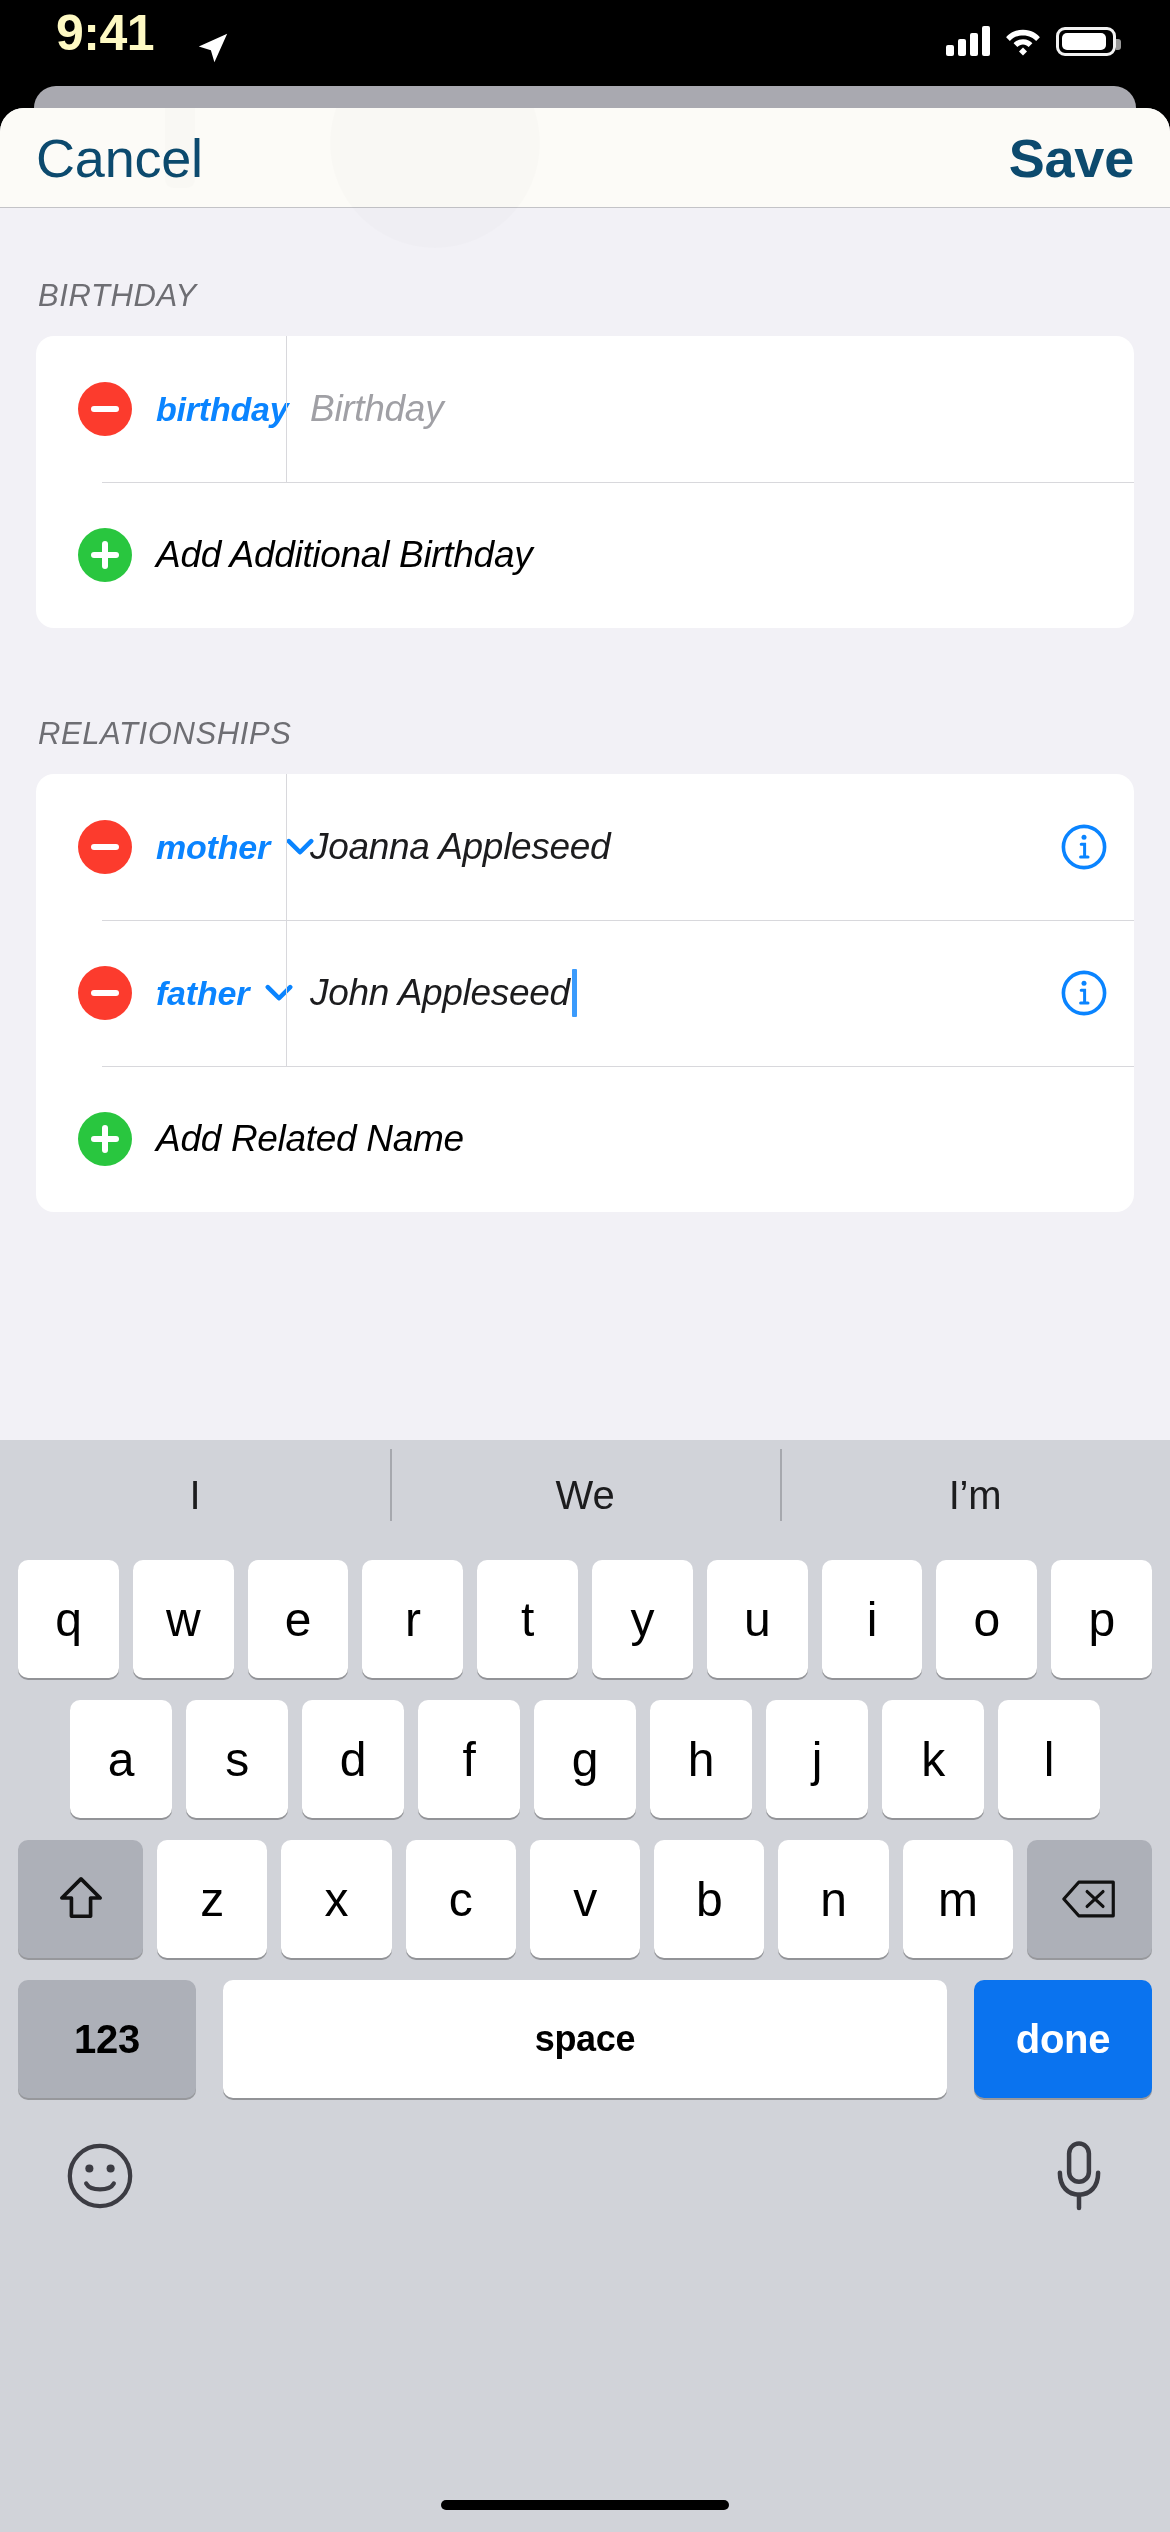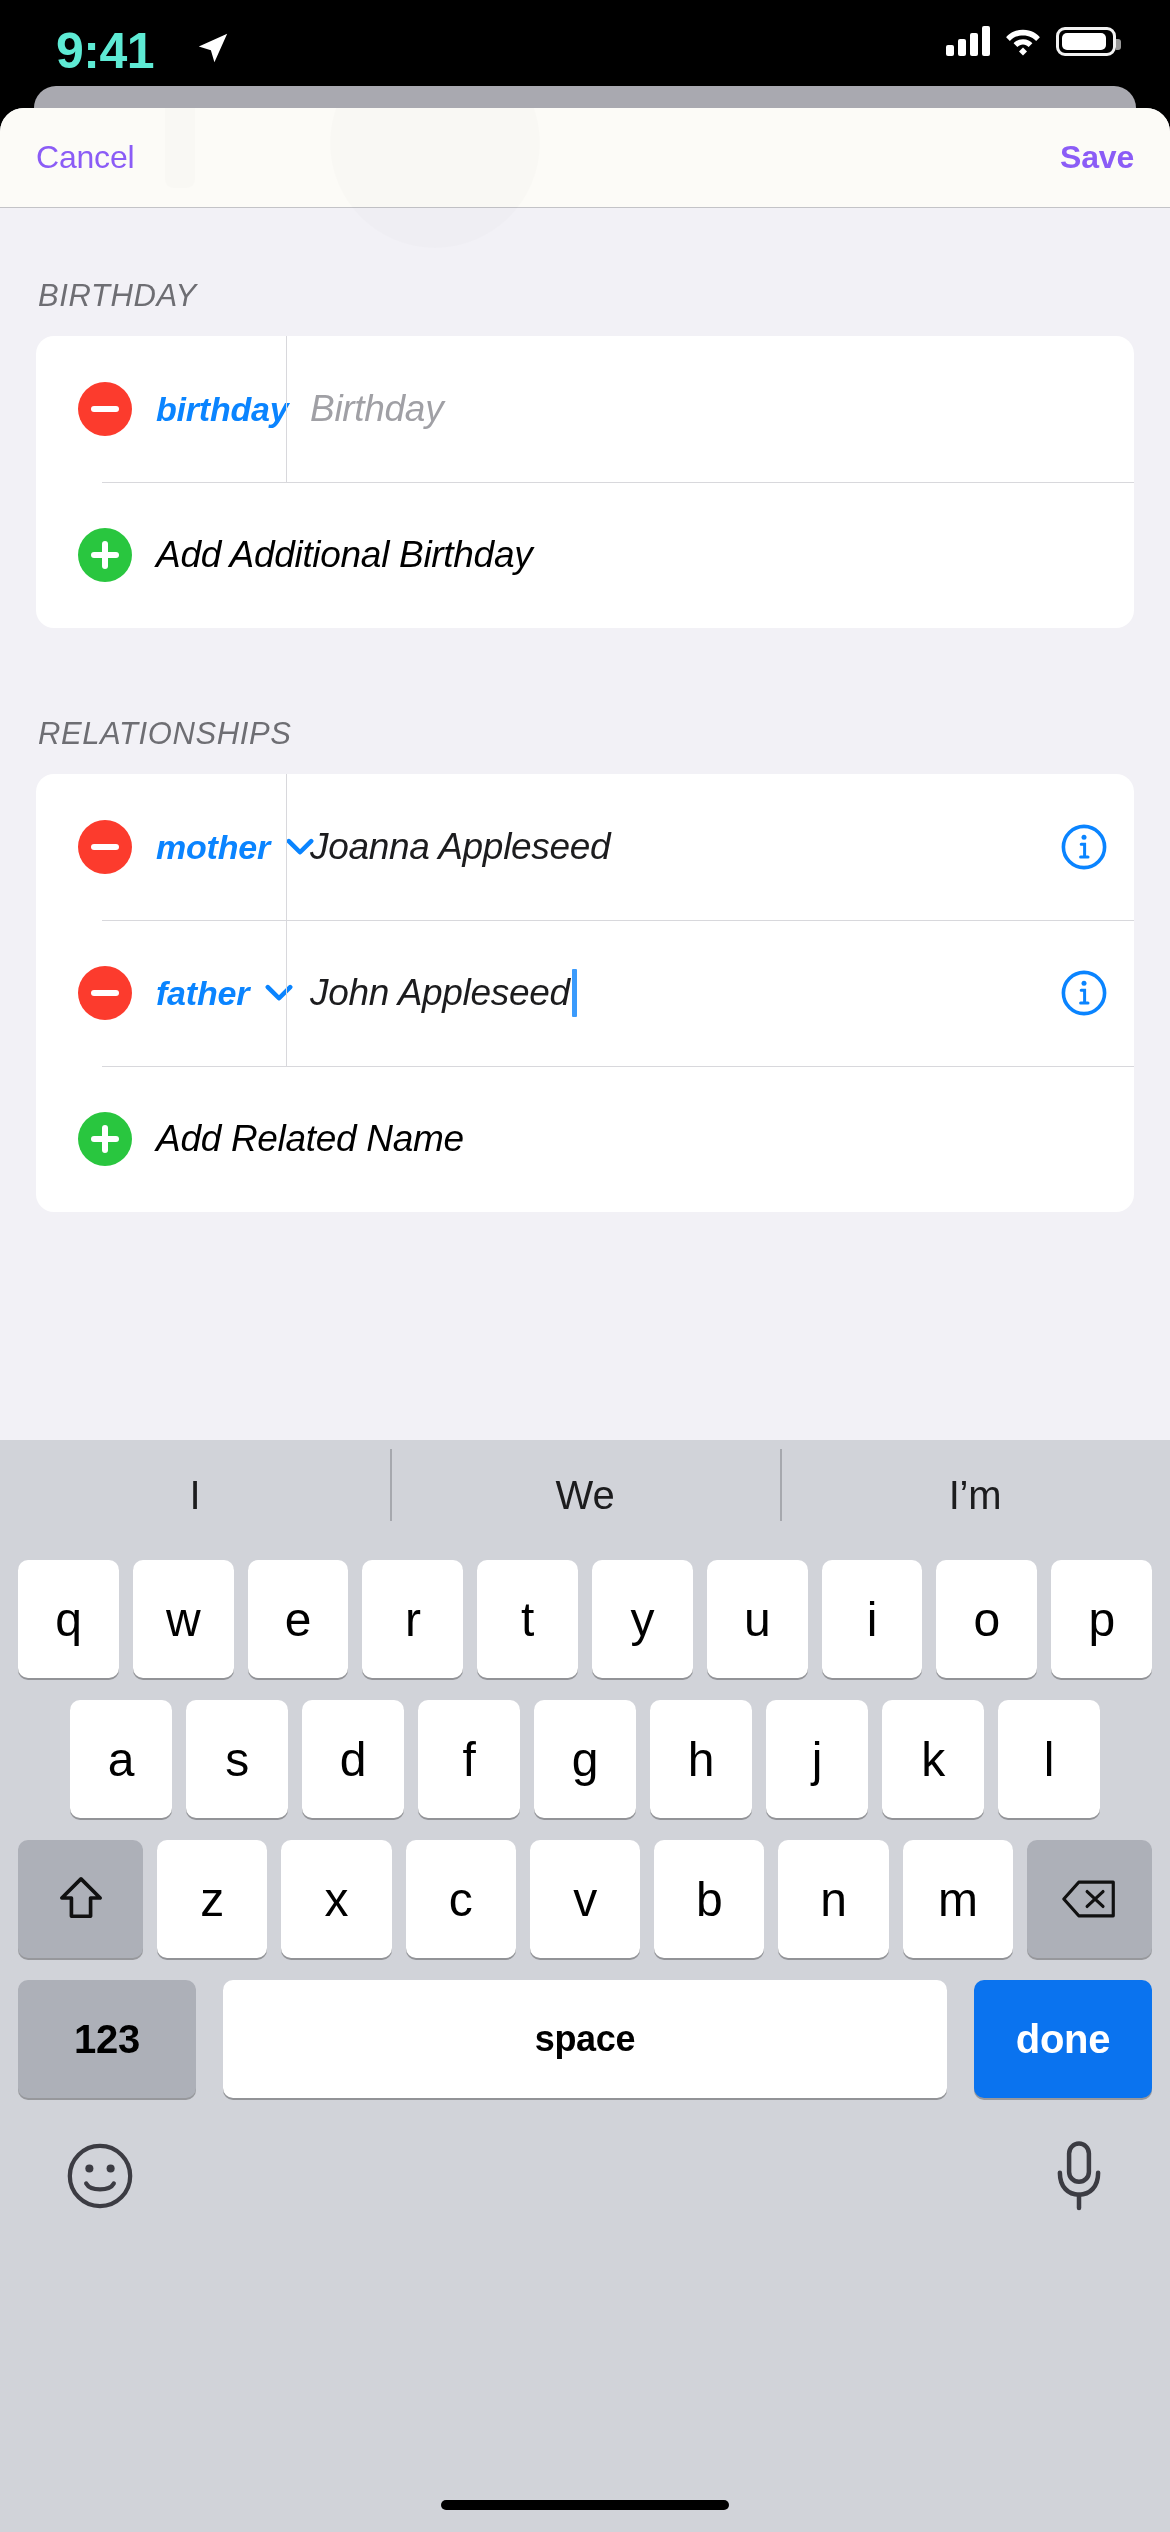--- a/index.html
+++ b/index.html
@@ -11,22 +11,22 @@
     overflow:hidden;
   }
   .phone { position:relative; width:1170px; height:2532px; background:#000; overflow:hidden; }
 
   
   .statusbar {
     position:absolute; top:0; left:0; width:1170px; height:100px;
     color:#fff; z-index:40;
   }
   .sb-time {
-    position:absolute; left:56px; top:22px;
-    font-size:50px; font-weight:600; letter-spacing:-0.5px; color:#5eead4;
+    position:absolute; left:56px; top:4px;
+    font-size:50px; font-weight:600; letter-spacing:-0.5px; color:#fef9c3;
   }
   .sb-loc { position:absolute; left:196px; top:30px; width:34px; height:36px; }
   .sb-right { position:absolute; right:54px; top:26px; display:flex; align-items:center; gap:14px; }
   .sb-bars { display:flex; align-items:flex-end; gap:4px; height:30px; }
   .sb-bars i { display:block; width:8px; background:#fff; border-radius:2px; }
   .sb-bars i:nth-child(1){ height:11px; }
   .sb-bars i:nth-child(2){ height:17px; }
   .sb-bars i:nth-child(3){ height:23px; }
   .sb-bars i:nth-child(4){ height:30px; }
   .sb-wifi { width:38px; height:30px; }
@@ -45,21 +45,21 @@
   }
 
   
   .navbar {
     position:relative; height:100px; width:100%;
     background:#fcfbf7;
     border-bottom:1px solid #c3c3c7;
     display:flex; align-items:center; justify-content:space-between;
     padding:0 36px;
   }
-  .nav-btn { font-size:32px; color:#8b5cf6; letter-spacing:-0.2px; background:none; border:none; font-family:inherit; }
+  .nav-btn { font-size:54px; color:#0c4a6e; letter-spacing:-0.2px; background:none; border:none; font-family:inherit; }
   .nav-btn.save { font-weight:700; }
   .nav-ghost {
     position:absolute; left:330px; top:-70px; width:210px; height:210px;
     border-radius:50%; background:rgba(0,0,0,0.012);
   }
   .nav-ghost2 {
     position:absolute; left:165px; top:-60px; width:30px; height:140px;
     background:rgba(0,0,0,0.012); border-radius:8px;
   }
 

